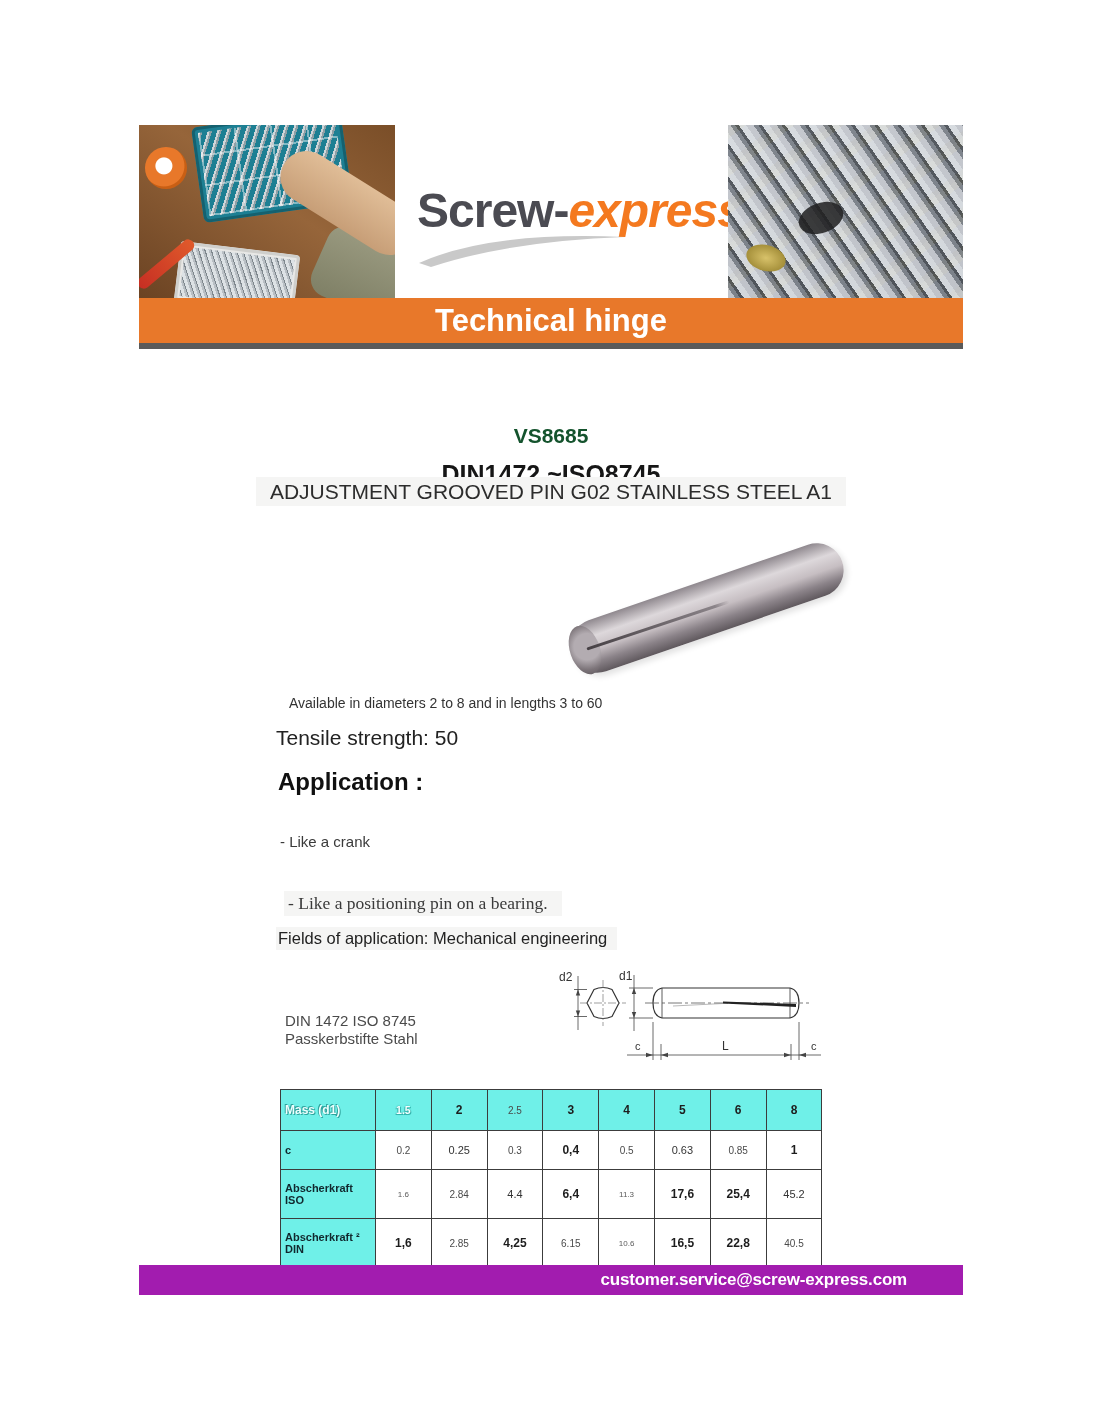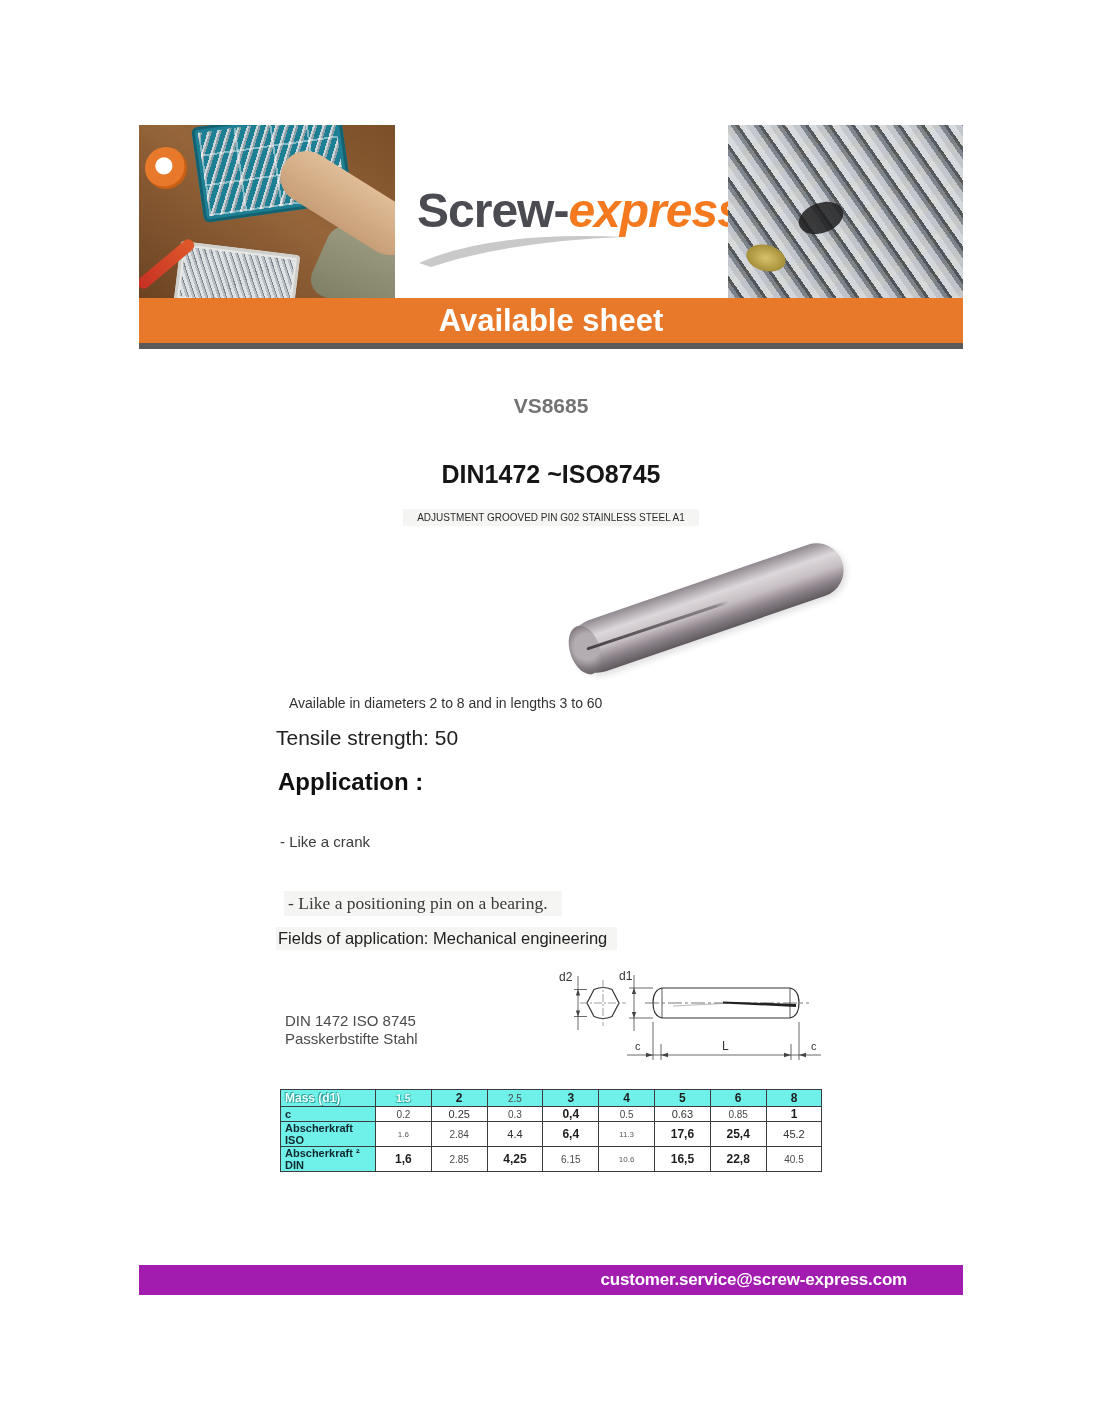--- a/index.html
+++ b/index.html
@@ -44,23 +44,23 @@
       linear-gradient(#9aa0a8,#6a707a);}
   .photo-right .blob1{position:absolute; left:70px; top:78px; width:46px; height:30px; background:#1e1e20; border-radius:50%; transform:rotate(-20deg); opacity:.85;}
   .photo-right .blob2{position:absolute; left:18px; top:120px; width:40px; height:26px; background:radial-gradient(#d8c26a,#8f7a26); border-radius:50%; transform:rotate(15deg);}
   .title-bar{position:absolute; left:139px; top:298px; width:824px; height:45px;
     background:#e8782a; color:#fff; text-align:center; line-height:45px;
     font-size:31px; font-weight:800; letter-spacing:0;}
   .under-rule{position:absolute; left:139px; top:343px; width:824px; height:6px; background:#5a5a5a;}
 
   
   .center-col{position:absolute; left:139px; width:824px; text-align:center;}
-  .prod-code{top:394px; font-size:21px; font-weight:700; color:#737373;}
+  .prod-code{top:424px; font-size:21px; font-weight:700; color:#14532d;}
   .prod-standard{top:444px; font-size:25px; font-weight:700; color:#161616;}
-  .prod-name{top:512px; font-size:10px; color:#2c2c2c;text-align:center;}
+  .prod-name{top:480px; font-size:21px; color:#2c2c2c;text-align:center;}
   .patch{background:#f5f5f4;}
 
   
   .pin-photo{position:absolute; left:552px; top:515px; width:315px; height:185px;}
   .pin-body{position:absolute; left:12px; top:66px; width:286px; height:54px;
     transform:rotate(-19deg); border-radius:27px;
     background:linear-gradient(180deg,#8f888e 0%,#ddd8db 30%,#c6bec2 55%,#8b8389 78%,#5f585d 100%);
     box-shadow:2px 4px 6px rgba(0,0,0,.12);}
   .pin-body::before{content:""; position:absolute; left:-1px; top:2px; width:30px; height:50px;
     border-radius:50%; background:radial-gradient(circle at 60% 45%,#b3acb1 0 40%,#7c7479 70%,#595257);}
@@ -76,21 +76,21 @@
   .app-item1{left:284px; top:843px; font-size:16px; color:#3a3a3a; padding:2px 10px 2px 4px;}
   .app-item2{left:284px; top:891px; font-size:17.5px; color:#3a3a3a; padding:2px 14px 2px 4px;font-family:Liberation Serif, serif;}
   .fields{left:276px; top:927px; font-size:16.5px; color:#222; padding:2px 10px 2px 2px;}
 
   
   .drawing{position:absolute; left:275px; top:956px; width:560px; height:128px;}
 
   
   .spec-table{position:absolute; left:280px; top:1089px; border-collapse:collapse;
     table-layout:fixed; width:542px;}
-  .spec-table td{border:1px solid #3c3c3c; text-align:center; height:14px; padding:0 1px; overflow:hidden;}
+  .spec-table td{border:1px solid #3c3c3c; text-align:center; height:14px; padding:12px 1px; overflow:hidden;}
   .spec-table tr.hdr td{height:16px;}
   .spec-table td.cy{background:#6ff0e8;}
   .st-lbl{font-weight:700; font-size:11px; color:#11282e; text-align:left !important; padding-left:4px !important;}
   .st-hdr{font-weight:700; font-size:12px; color:#eefffe; text-shadow:0 0 1px #2fa49e, 1px 1px 0 #2fa49e, -1px -1px 0 #2fa49e;}
   .st-b{font-weight:700; font-size:12px; color:#1d1d1d;}
   .st-n{font-size:11px; color:#333;}
   .st-s{font-size:10px; color:#4a4a4a;margin-top:44px;}
   .st-t{font-size:8px; color:#5a5a5a;}
   .st-h{font-weight:700; font-size:10.5px; color:#f6ffff; text-shadow:0 0 1px #35b5ae, 0 0 2px #35b5ae, 1px 1px 0 #35b5ae, -1px 1px 0 #35b5ae;}
 
@@ -124,21 +124,21 @@
       <svg class="swoosh" width="230" height="44">
         <path d="M4 38 Q 75 6 210 12 Q 95 16 16 42 Z" fill="#c9c9c9"></path>
       </svg>
     </div>
     <div class="photo-right">
       <div class="blob1"></div>
       <div class="blob2"></div>
     </div>
   </div>
 
-  <div class="title-bar">Available sheet</div>
+  <div class="title-bar">Technical hinge</div>
   <div class="under-rule"></div>
 
   <div class="center-col prod-code txt" style="position:absolute;">VS8685</div>
   <div class="center-col prod-standard txt" style="position:absolute;margin-top:16px;">DIN1472 ~ISO8745</div>
   <div class="center-col prod-name txt" style="position:absolute;"><span class="patch" style="padding:3px 14px;">ADJUSTMENT GROOVED PIN G02 STAINLESS STEEL A1</span></div>
 
   <div class="pin-photo">
     <div class="pin-body"></div>
   </div>
 

